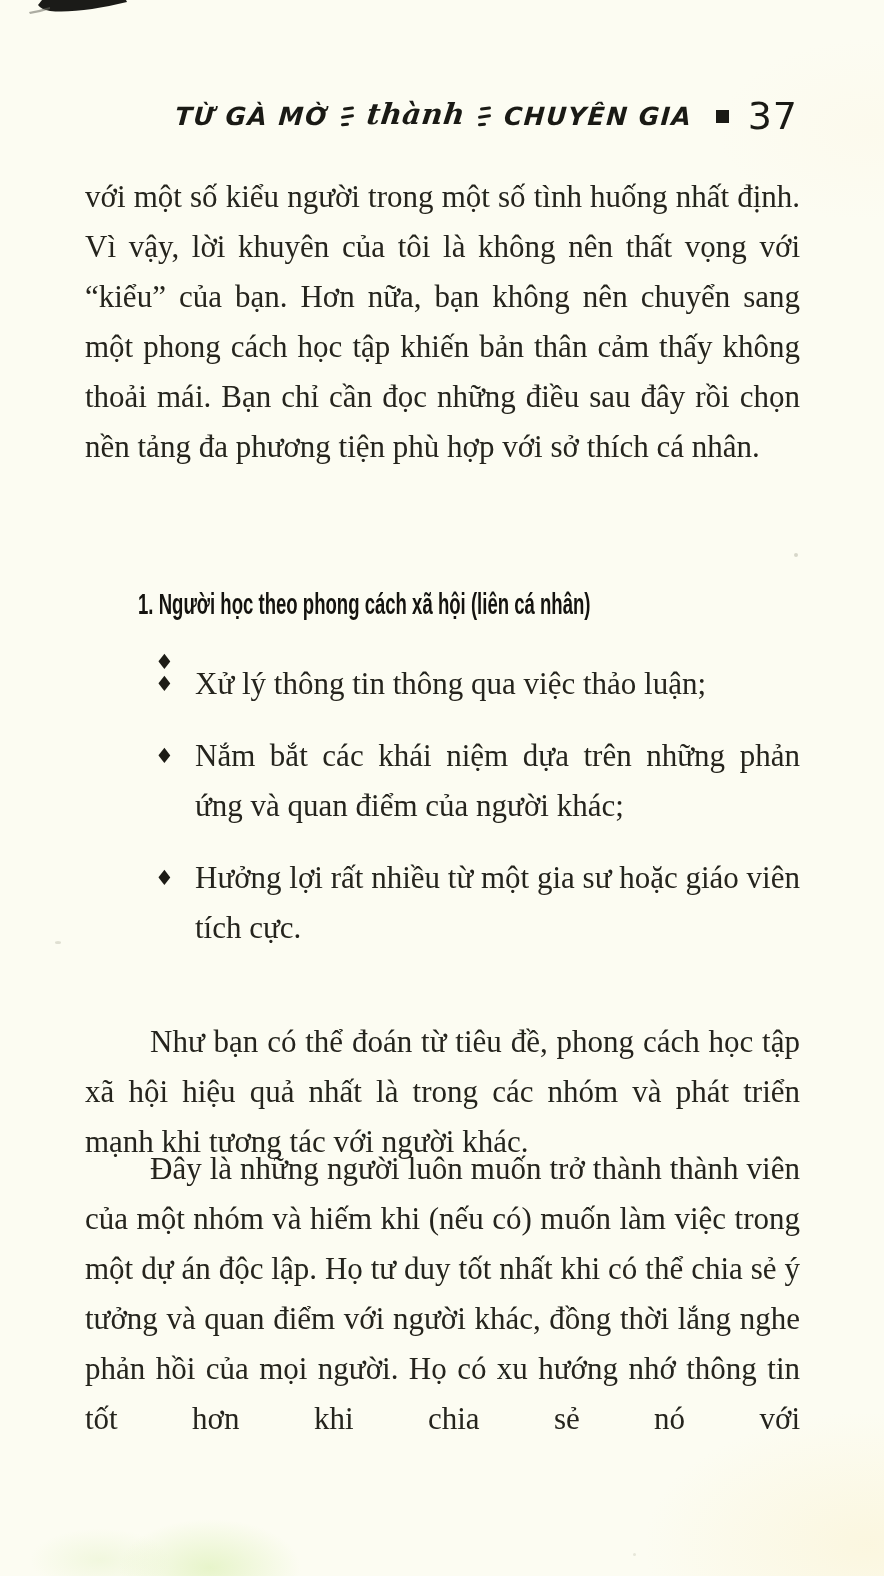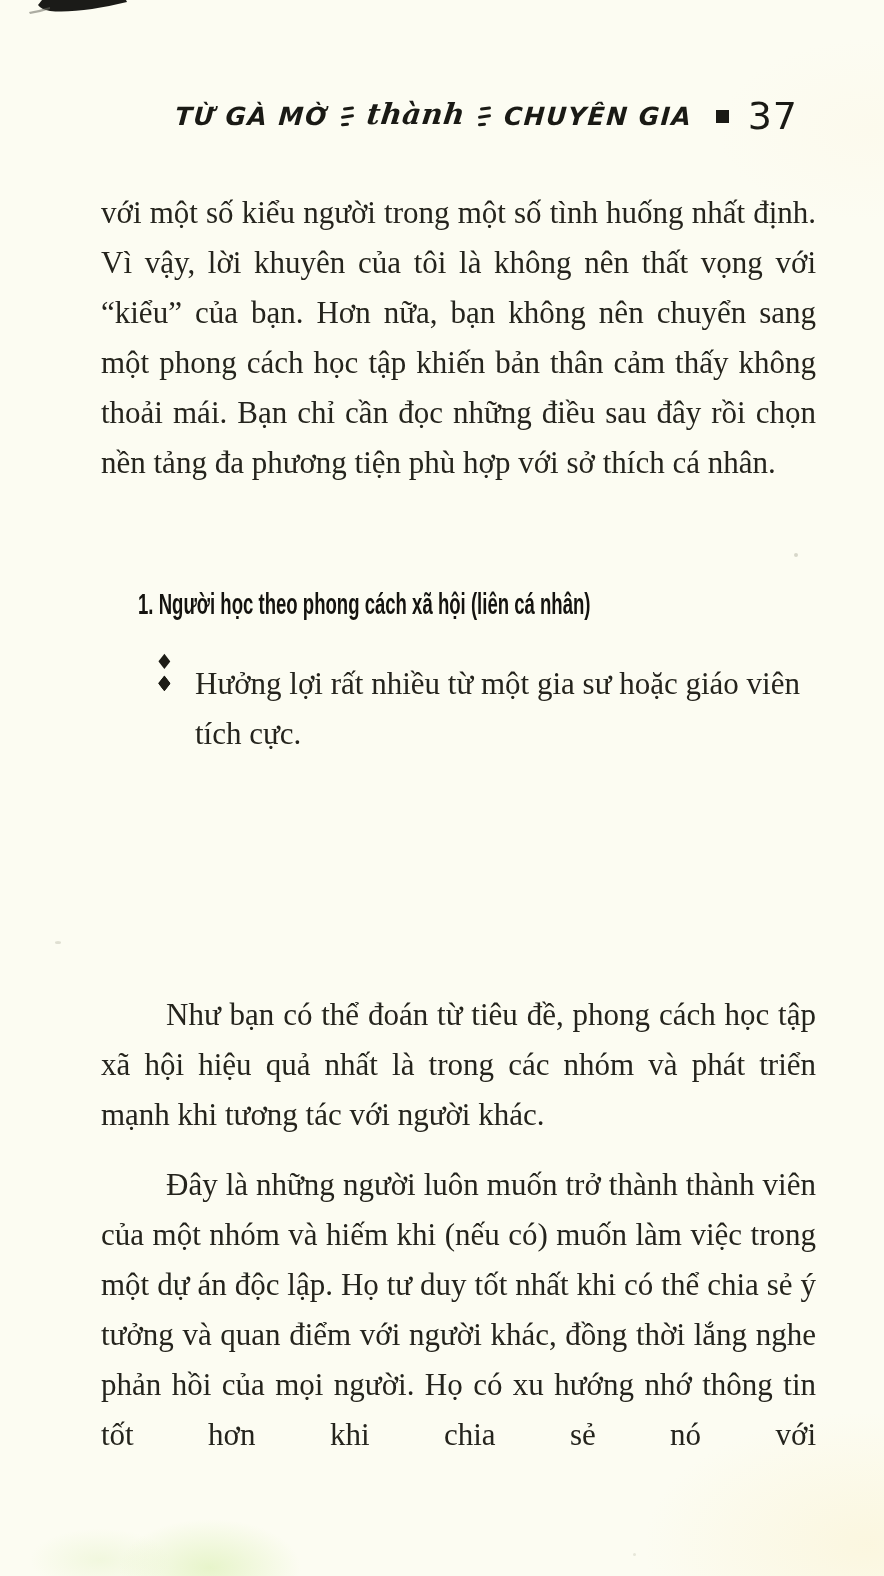--- a/index.html
+++ b/index.html
@@ -35,23 +35,23 @@
   .deco i.d2{width:13px;}
   .deco i.d3{width:8px;align-self:flex-start;}
   .sq{width:13px;height:13px;background:#1a1a15;margin:0 8px 0 12px;flex:0 0 auto;}
   .rh-num{font-family:"DejaVu Sans",sans-serif;font-weight:500;font-size:38px;letter-spacing:1px;}
 
   
   .content{
     position:absolute;left:85px;top:0;width:715px;
     font-size:31px;line-height:50px;color:#25241d;
   }
-  .para{position:absolute;margin:16px;width:715px;text-align:justify;}
+  .para{position:absolute;margin:0;width:715px;text-align:justify;}
   .p1{top:172px;}
-  .p2{top:974px;}
+  .p2{top:1017px;}
   .p3{top:1144px;}
   .indent{text-indent:65px;}
   .justify-last{text-align-last:justify;}
 
   .heading{
     position:absolute;top:575px;left:45px;margin:8px;
     font-family:"Liberation Sans",sans-serif;font-weight:700;
     font-size:29px;line-height:42px;color:#14130f;white-space:nowrap;
   }
   .heading-inner{display:inline-block;transform:scaleX(0.64);transform-origin:0 50%;}
@@ -103,23 +103,25 @@
     <p class="para p1">với một số kiểu người trong một số tình huống nhất định. Vì vậy, lời khuyên của tôi là không nên thất vọng với “kiểu” của bạn. Hơn nữa, bạn không nên chuyển sang một phong cách học tập khiến bản thân cảm thấy không thoải mái. Bạn chỉ cần đọc những điều sau đây rồi chọn nền tảng đa phương tiện phù hợp với sở thích cá nhân.</p>
 
     <h2 class="heading"><span class="heading-inner">1. Người học theo phong cách xã hội (liên cá nhân)</span></h2>
 
     <ul class="bullets">
       <li>
         <span class="marker">♦</span>
       </li>
       <li>
         <span class="marker">♦</span>
+        <span class="li-text">Xử lý thông tin thông qua việc thảo luận;</span>
       </li>
       <li>
         <span class="marker">♦</span>
+        <span class="li-text">Nắm bắt các khái niệm dựa trên những phản ứng và quan điểm của người khác;</span>
       </li>
       <li>
         <span class="marker">♦</span>
         <span class="li-text">Hưởng lợi rất nhiều từ một gia sư hoặc giáo viên tích cực.</span>
       </li>
     </ul>
 
     <p class="para p2 indent">Như bạn có thể đoán từ tiêu đề, phong cách học tập xã hội hiệu quả nhất là trong các nhóm và phát triển mạnh khi tương tác với người khác.</p>
 
     <p class="para p3 indent justify-last">Đây là những người luôn muốn trở thành thành viên của một nhóm và hiếm khi (nếu có) muốn làm việc trong một dự án độc lập. Họ tư duy tốt nhất khi có thể chia sẻ ý tưởng và quan điểm với người khác, đồng thời lắng nghe phản hồi của mọi người. Họ có xu hướng nhớ thông tin tốt hơn khi chia sẻ nó với</p>

